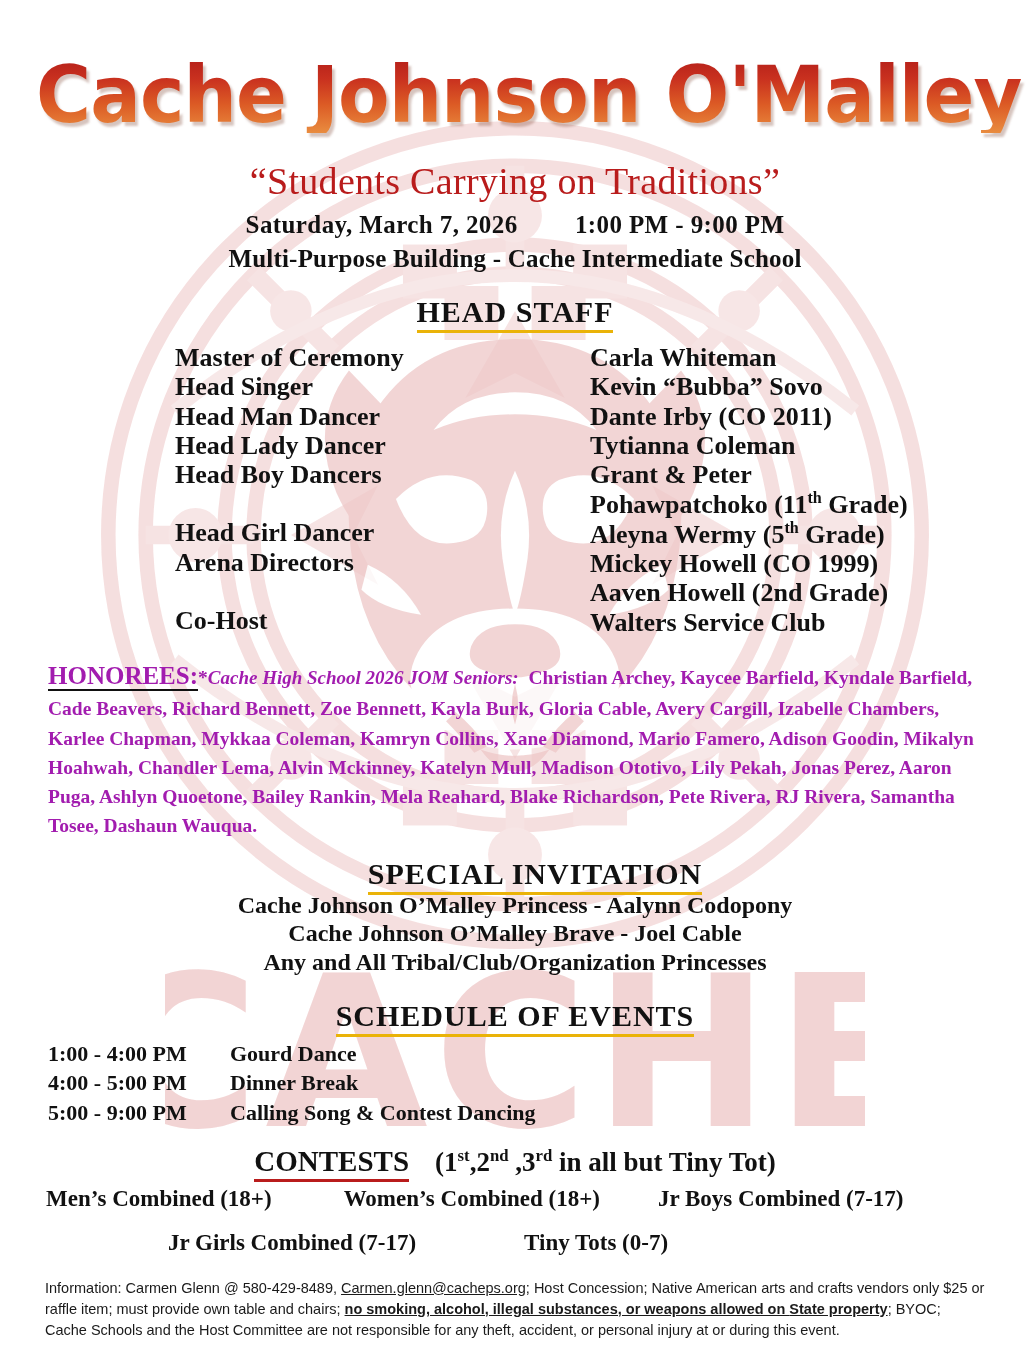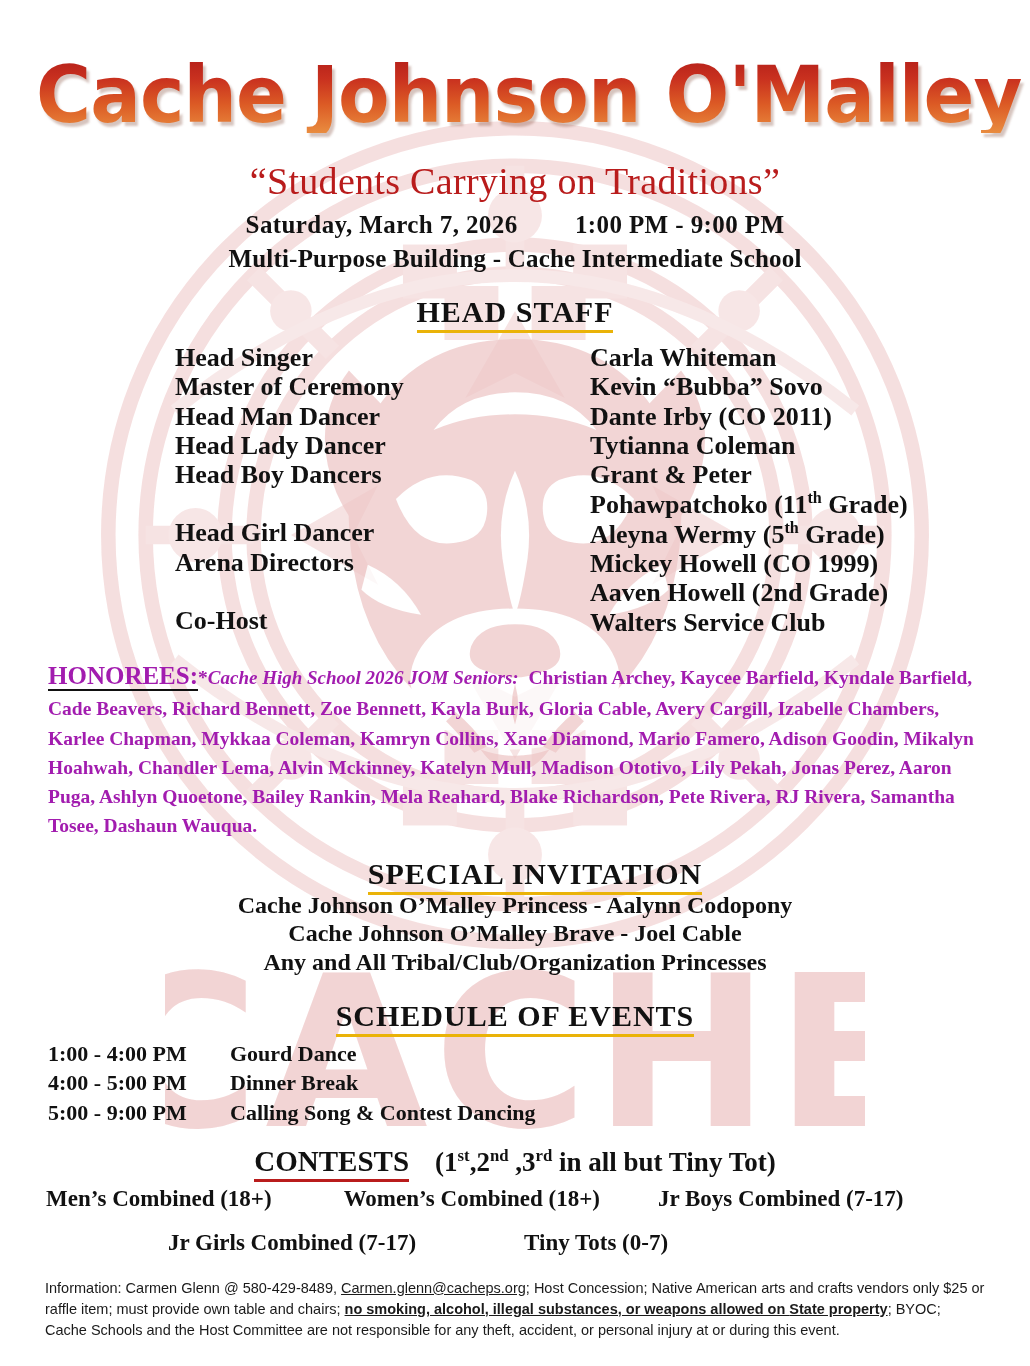--- a/index.html
+++ b/index.html
@@ -344,22 +344,22 @@
         <span>1:00 PM - 9:00 PM</span>
       </div>
       <div class="comic line2">Multi-Purpose Building - Cache Intermediate School</div>
     </div>
 
     <div class="section-head comic">
       <span class="u">HEAD STAFF</span>
     </div>
     <div id="head-staff">
       <div class="col-role">
+        <div class="row comic">Master of Ceremony</div>
         <div class="row comic">Head  Singer</div>
-        <div class="row comic">Master of Ceremony</div>
         <div class="row comic">Head  Man Dancer</div>
         <div class="row comic">Head  Lady Dancer</div>
         <div class="row comic">Head  Boy Dancers</div>
         <div class="spacer"></div>
         <div class="row comic">Head  Girl Dancer</div>
         <div class="row comic">Arena  Directors</div>
         <div class="spacer"></div>
         <div class="row comic">Co-Host</div>
       </div>
       <div class="col-name">

